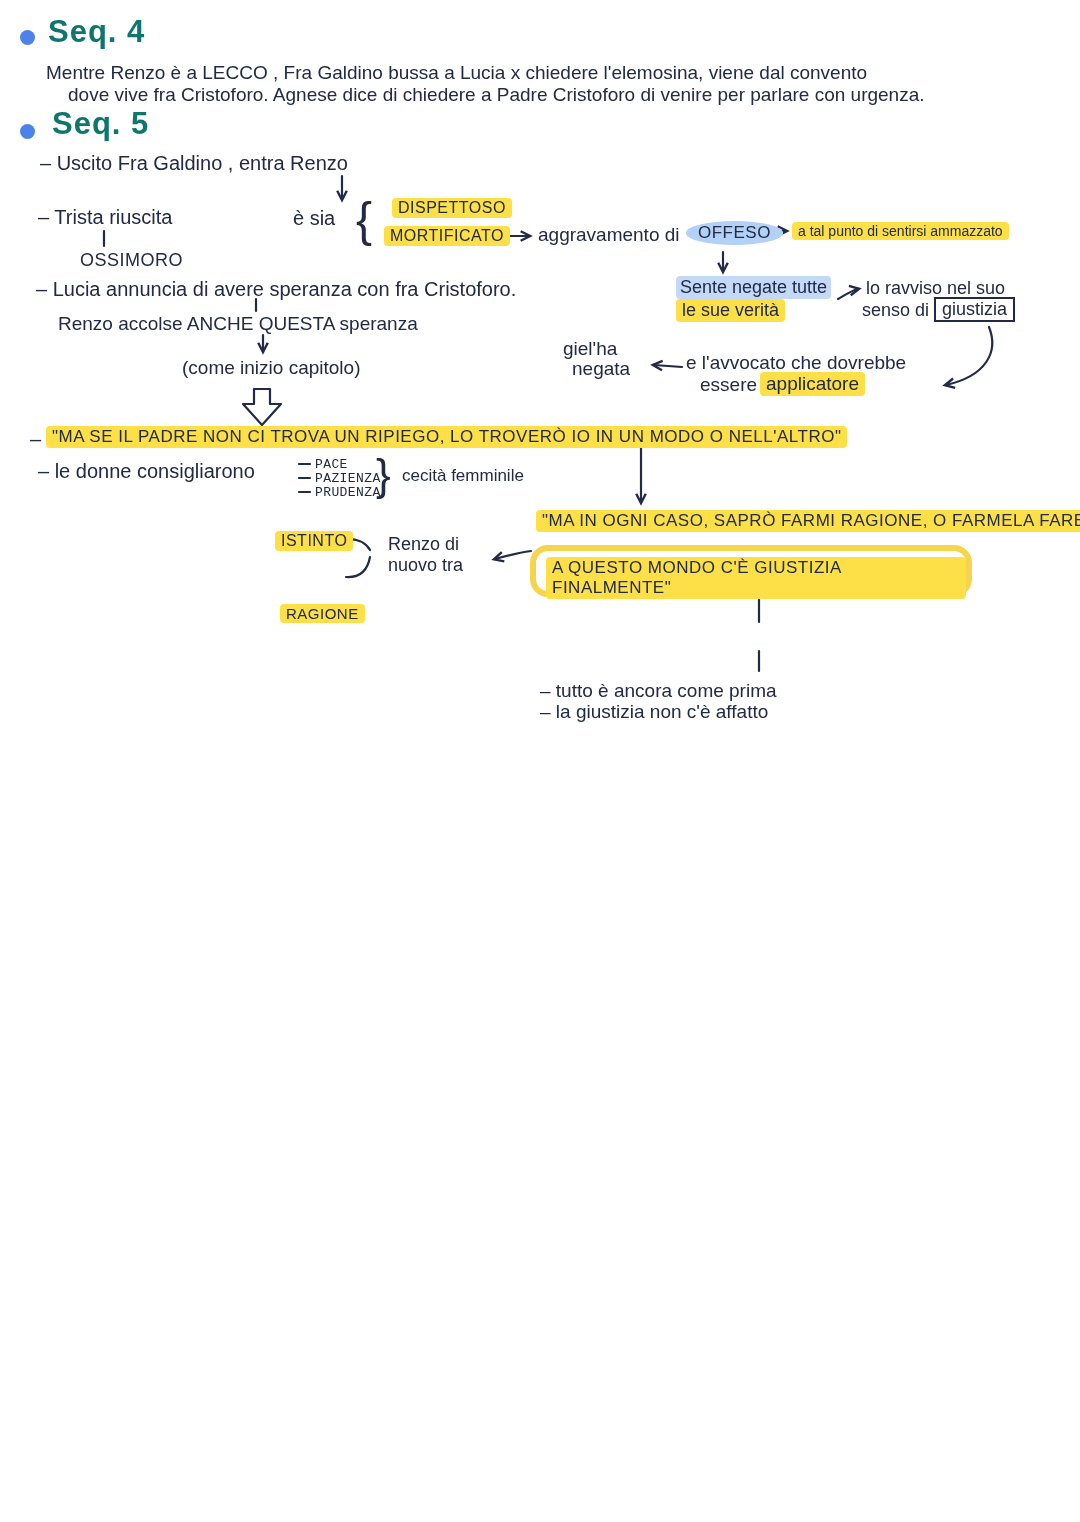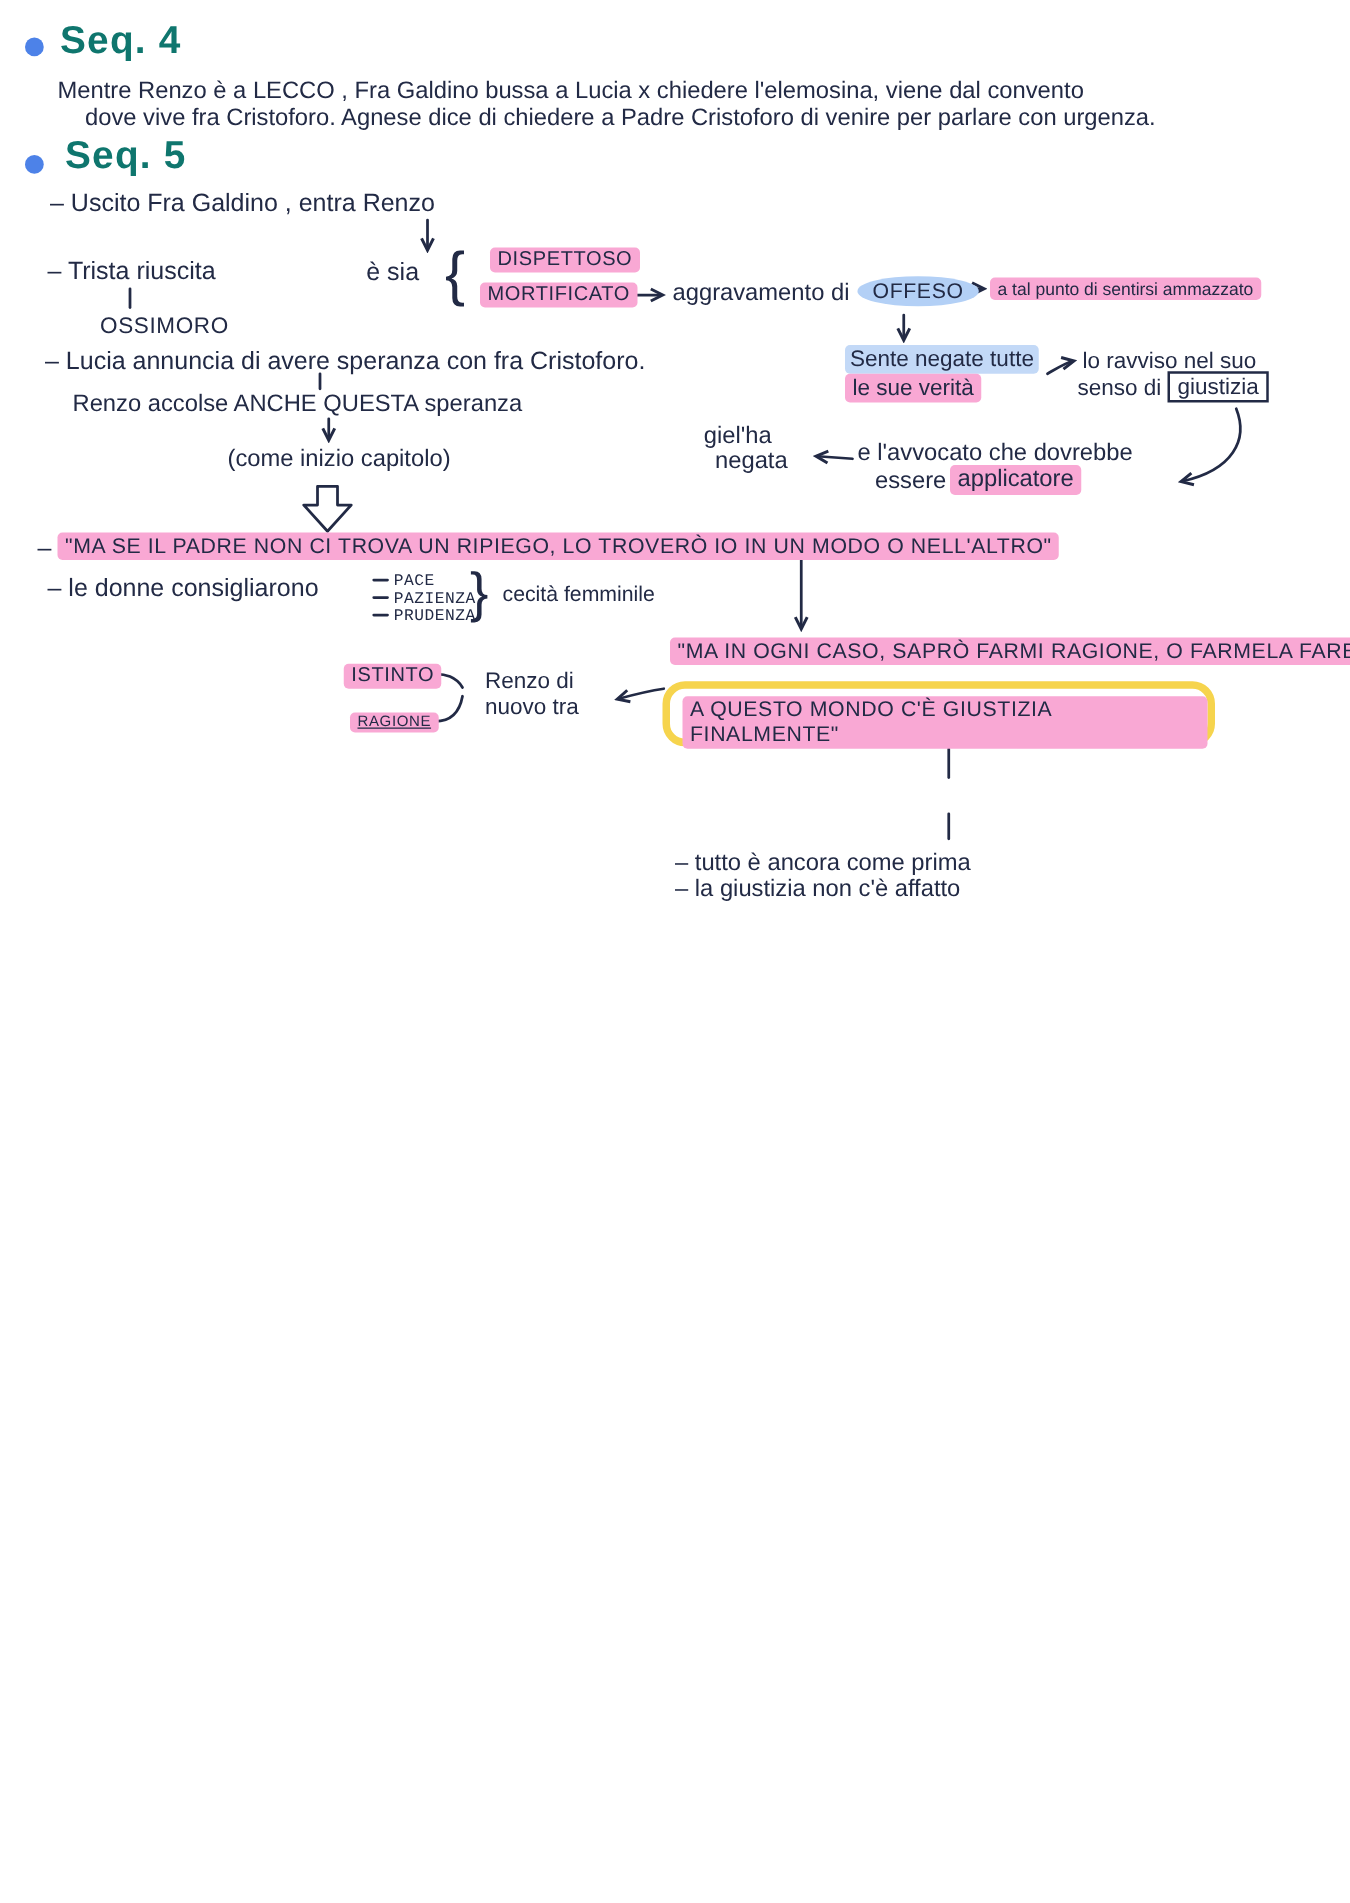--- a/index.html
+++ b/index.html
@@ -7,21 +7,21 @@
     position:relative;width:1080px;height:1522px;background:#ffffff;
     font-family:"Liberation Sans",sans-serif;color:#222a45;overflow:hidden;
   }
   .t{position:absolute;white-space:nowrap;line-height:1.15;}
   .heading{color:#0f766e;font-weight:700;font-size:31px;letter-spacing:1px;}
   .bullet{position:absolute;width:15px;height:15px;border-radius:50%;background:#4d82e8;}
   .body{font-size:19px;}
   .note{font-size:20px;}
   .caps{font-size:17px;letter-spacing:.5px;}
   .small{font-size:13px;letter-spacing:.4px;font-family:Liberation Mono, monospace;}
-  .hl{background:#f9a8d4;border-radius:4px;padding:1px 6px;}
+  .hl{background:#fde047;border-radius:4px;padding:1px 6px;}
   .hl-soft{background:#c3d9f7;border-radius:4px;padding:1px 4px;}
   .inkbox{border:2px solid #222a45;padding:0 6px;}
   .circle{background:#b3d0f6;border-radius:50%;padding:2px 12px;}
   .brace{font-weight:400;color:#222a45;}
   svg.connectors{position:absolute;left:0;top:0;width:1080px;height:1522px;pointer-events:none;}
   .yellowbox{position:absolute;border:6px solid #f6d44d;border-radius:18px;background:#ffffff;}
   .yellowbox .inner{position:absolute;left:10px;top:6px;}
 </style>
 </head>
 <body>
@@ -98,21 +98,21 @@
   <span class="t caps hl" style="left:46px;top:426px;">"MA SE IL PADRE NON CI TROVA UN RIPIEGO, LO TROVERÒ IO IN UN MODO O NELL'ALTRO"</span>
 
   <span class="t note" style="left:38px;top:460px;">– le donne consigliarono</span>
   <span class="t small" style="left:315px;top:458px;">PACE</span>
   <span class="t small" style="left:315px;top:472px;">PAZIENZA</span>
   <span class="t small" style="left:315px;top:486px;">PRUDENZA</span>
   <span class="t brace" style="left:376px;top:450px;font-size:44px;">}</span>
   <span class="t" style="left:402px;top:466px;font-size:17px;">cecità femminile</span>
 
   <span class="t caps hl" style="left:275px;top:531px;font-size:16px;">ISTINTO</span>
-  <span class="t caps hl" style="left:280px;top:570px;font-size:12px;text-decoration:underline;">RAGIONE</span>
+  <span class="t caps hl" style="left:280px;top:604px;font-size:15px;">RAGIONE</span>
   <span class="t" style="left:388px;top:534px;font-size:18px;">Renzo di</span>
   <span class="t" style="left:388px;top:555px;font-size:18px;">nuovo tra</span>
 
   <span class="t caps hl" style="left:536px;top:510px;">"MA IN OGNI CASO, SAPRÒ FARMI RAGIONE, O FARMELA FARE.</span>
   <div class="yellowbox" style="left:530px;top:545px;width:430px;height:40px;">
     <span class="caps hl inner">A QUESTO MONDO C'È GIUSTIZIA FINALMENTE"</span>
   </div>
 
   <span class="t body" style="left:540px;top:680px;">– tutto è ancora come prima</span>
   <span class="t body" style="left:540px;top:701px;">– la giustizia non c'è affatto</span>

